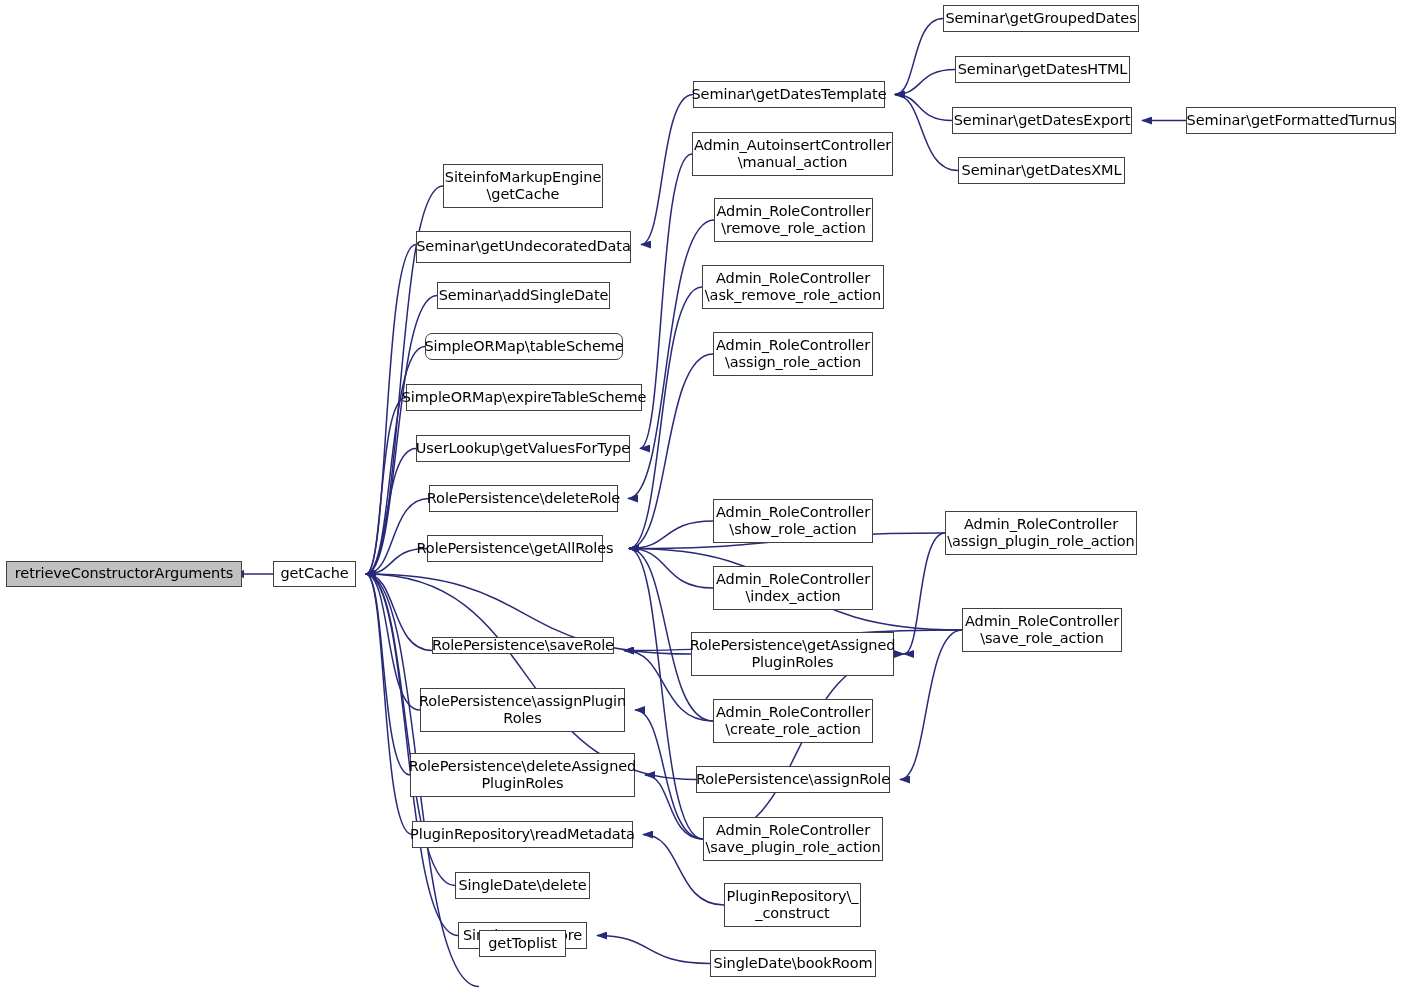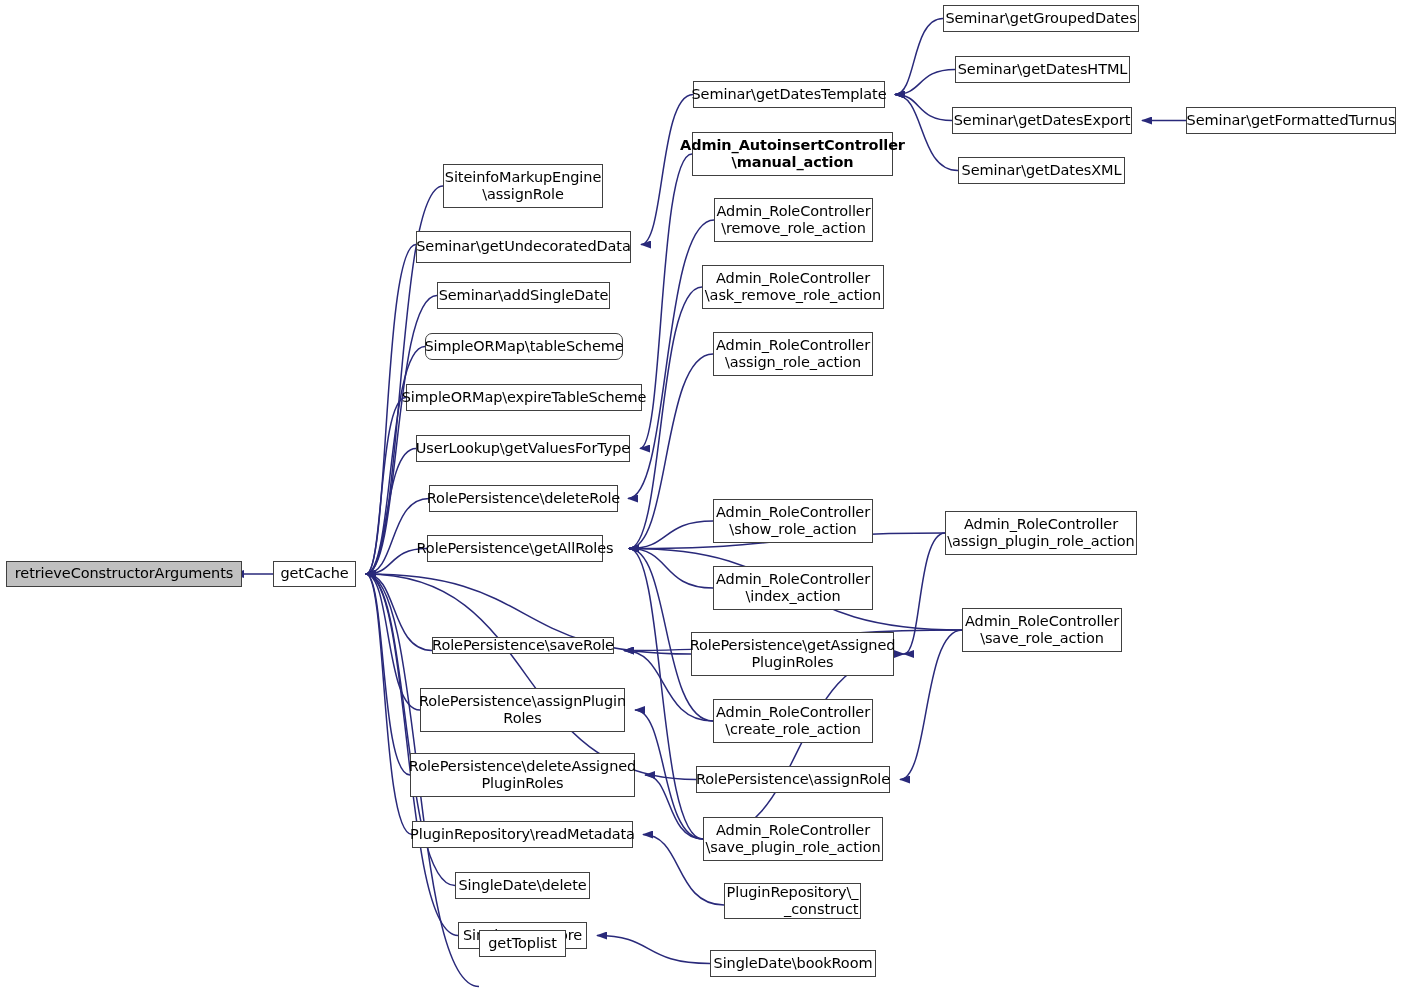--- a/index.html
+++ b/index.html
@@ -70,21 +70,21 @@
   </svg>
   <div id="nodes">
       <div class="node root" style="left: 6px; top: 561px; width: 236px; height: 26px;">
         <span class="lbl">retrieveConstructorArguments</span>
       </div>
       <div class="node" style="left: 273px; top: 561px; width: 83px; height: 26px;">
         <span class="lbl">getCache</span>
       </div>
       <div class="node" style="left: 443px; top: 164px; width: 160px; height: 44px;">
         <span class="lbl">SiteinfoMarkupEngine
-\assignRole</span>
+\getCache</span>
       </div>
       <div class="node" style="left: 416px; top: 231px; width: 215px; height: 32px;">
         <span class="lbl">Seminar\getUndecoratedData</span>
       </div>
       <div class="node" style="left: 437px; top: 282px; width: 173px; height: 27px;">
         <span class="lbl">Seminar\addSingleDate</span>
       </div>
       <div class="node" style="left: 425px; top: 333px; width: 198px; height: 27px; border-radius: 7px;">
         <span class="lbl">SimpleORMap\tableScheme</span>
       </div>
@@ -119,21 +119,21 @@
       </div>
       <div class="node" style="left: 458px; top: 922px; width: 129px; height: 27px;">
         <span class="lbl">SingleDate\store</span>
       </div>
       <div class="node" style="left: 479px; top: 930px; width: 87px; height: 27px;">
         <span class="lbl">getToplist</span>
       </div>
       <div class="node" style="left: 693px; top: 81px; width: 192px; height: 27px;">
         <span class="lbl">Seminar\getDatesTemplate</span>
       </div>
-      <div class="node" style="left: 692px; top: 132px; width: 201px; height: 44px; font-weight: bold;">
+      <div class="node" style="left: 692px; top: 132px; width: 201px; height: 44px;">
         <span class="lbl">Admin_AutoinsertController
 \manual_action</span>
       </div>
       <div class="node" style="left: 714px; top: 198px; width: 159px; height: 44px;">
         <span class="lbl">Admin_RoleController
 \remove_role_action</span>
       </div>
       <div class="node" style="left: 702px; top: 265px; width: 182px; height: 44px;">
         <span class="lbl">Admin_RoleController
 \ask_remove_role_action</span>
@@ -158,21 +158,21 @@
         <span class="lbl">Admin_RoleController
 \create_role_action</span>
       </div>
       <div class="node" style="left: 696px; top: 766px; width: 194px; height: 27px;">
         <span class="lbl">RolePersistence\assignRole</span>
       </div>
       <div class="node" style="left: 703px; top: 817px; width: 180px; height: 44px;">
         <span class="lbl">Admin_RoleController
 \save_plugin_role_action</span>
       </div>
-      <div class="node" style="left: 724px; top: 883px; width: 137px; height: 36px; text-align: right;">
+      <div class="node" style="left: 724px; top: 883px; width: 137px; height: 44px;">
         <span class="lbl">PluginRepository\_
 _construct</span>
       </div>
       <div class="node" style="left: 710px; top: 950px; width: 166px; height: 27px;">
         <span class="lbl">SingleDate\bookRoom</span>
       </div>
       <div class="node" style="left: 943px; top: 5px; width: 196px; height: 27px;">
         <span class="lbl">Seminar\getGroupedDates</span>
       </div>
       <div class="node" style="left: 955px; top: 56px; width: 175px; height: 27px;">

